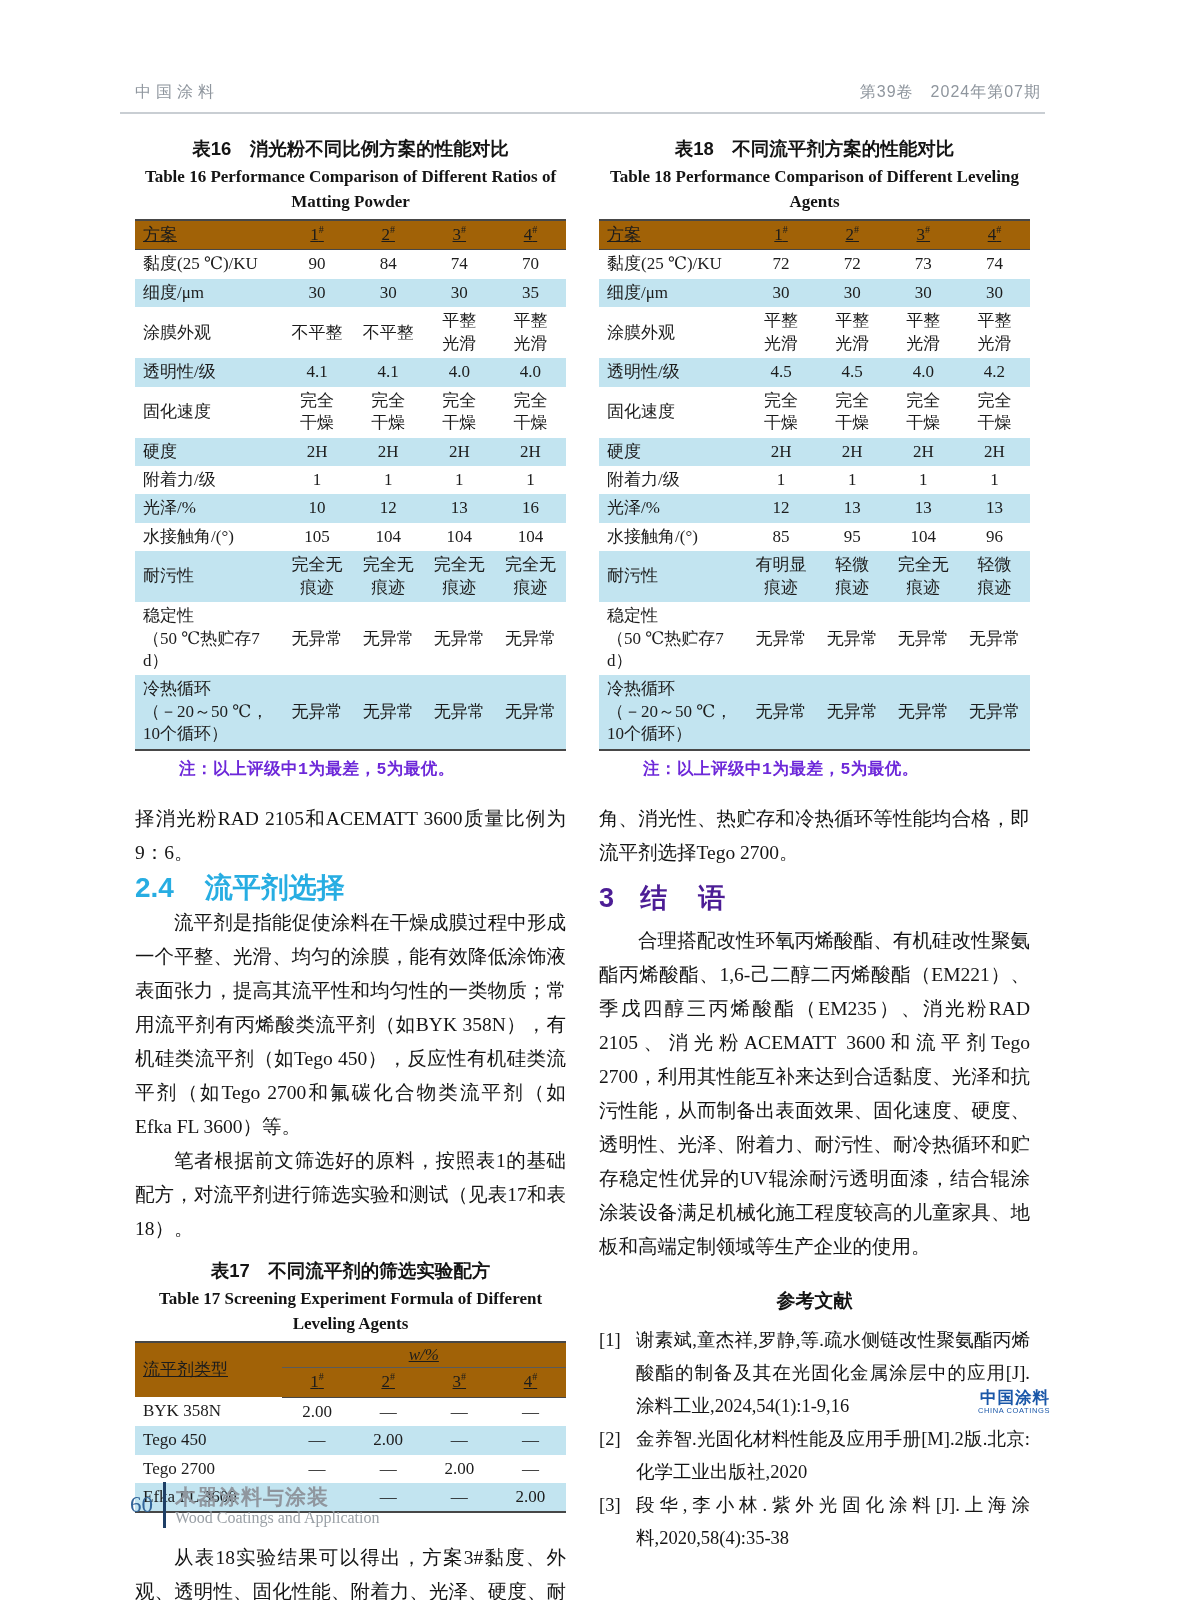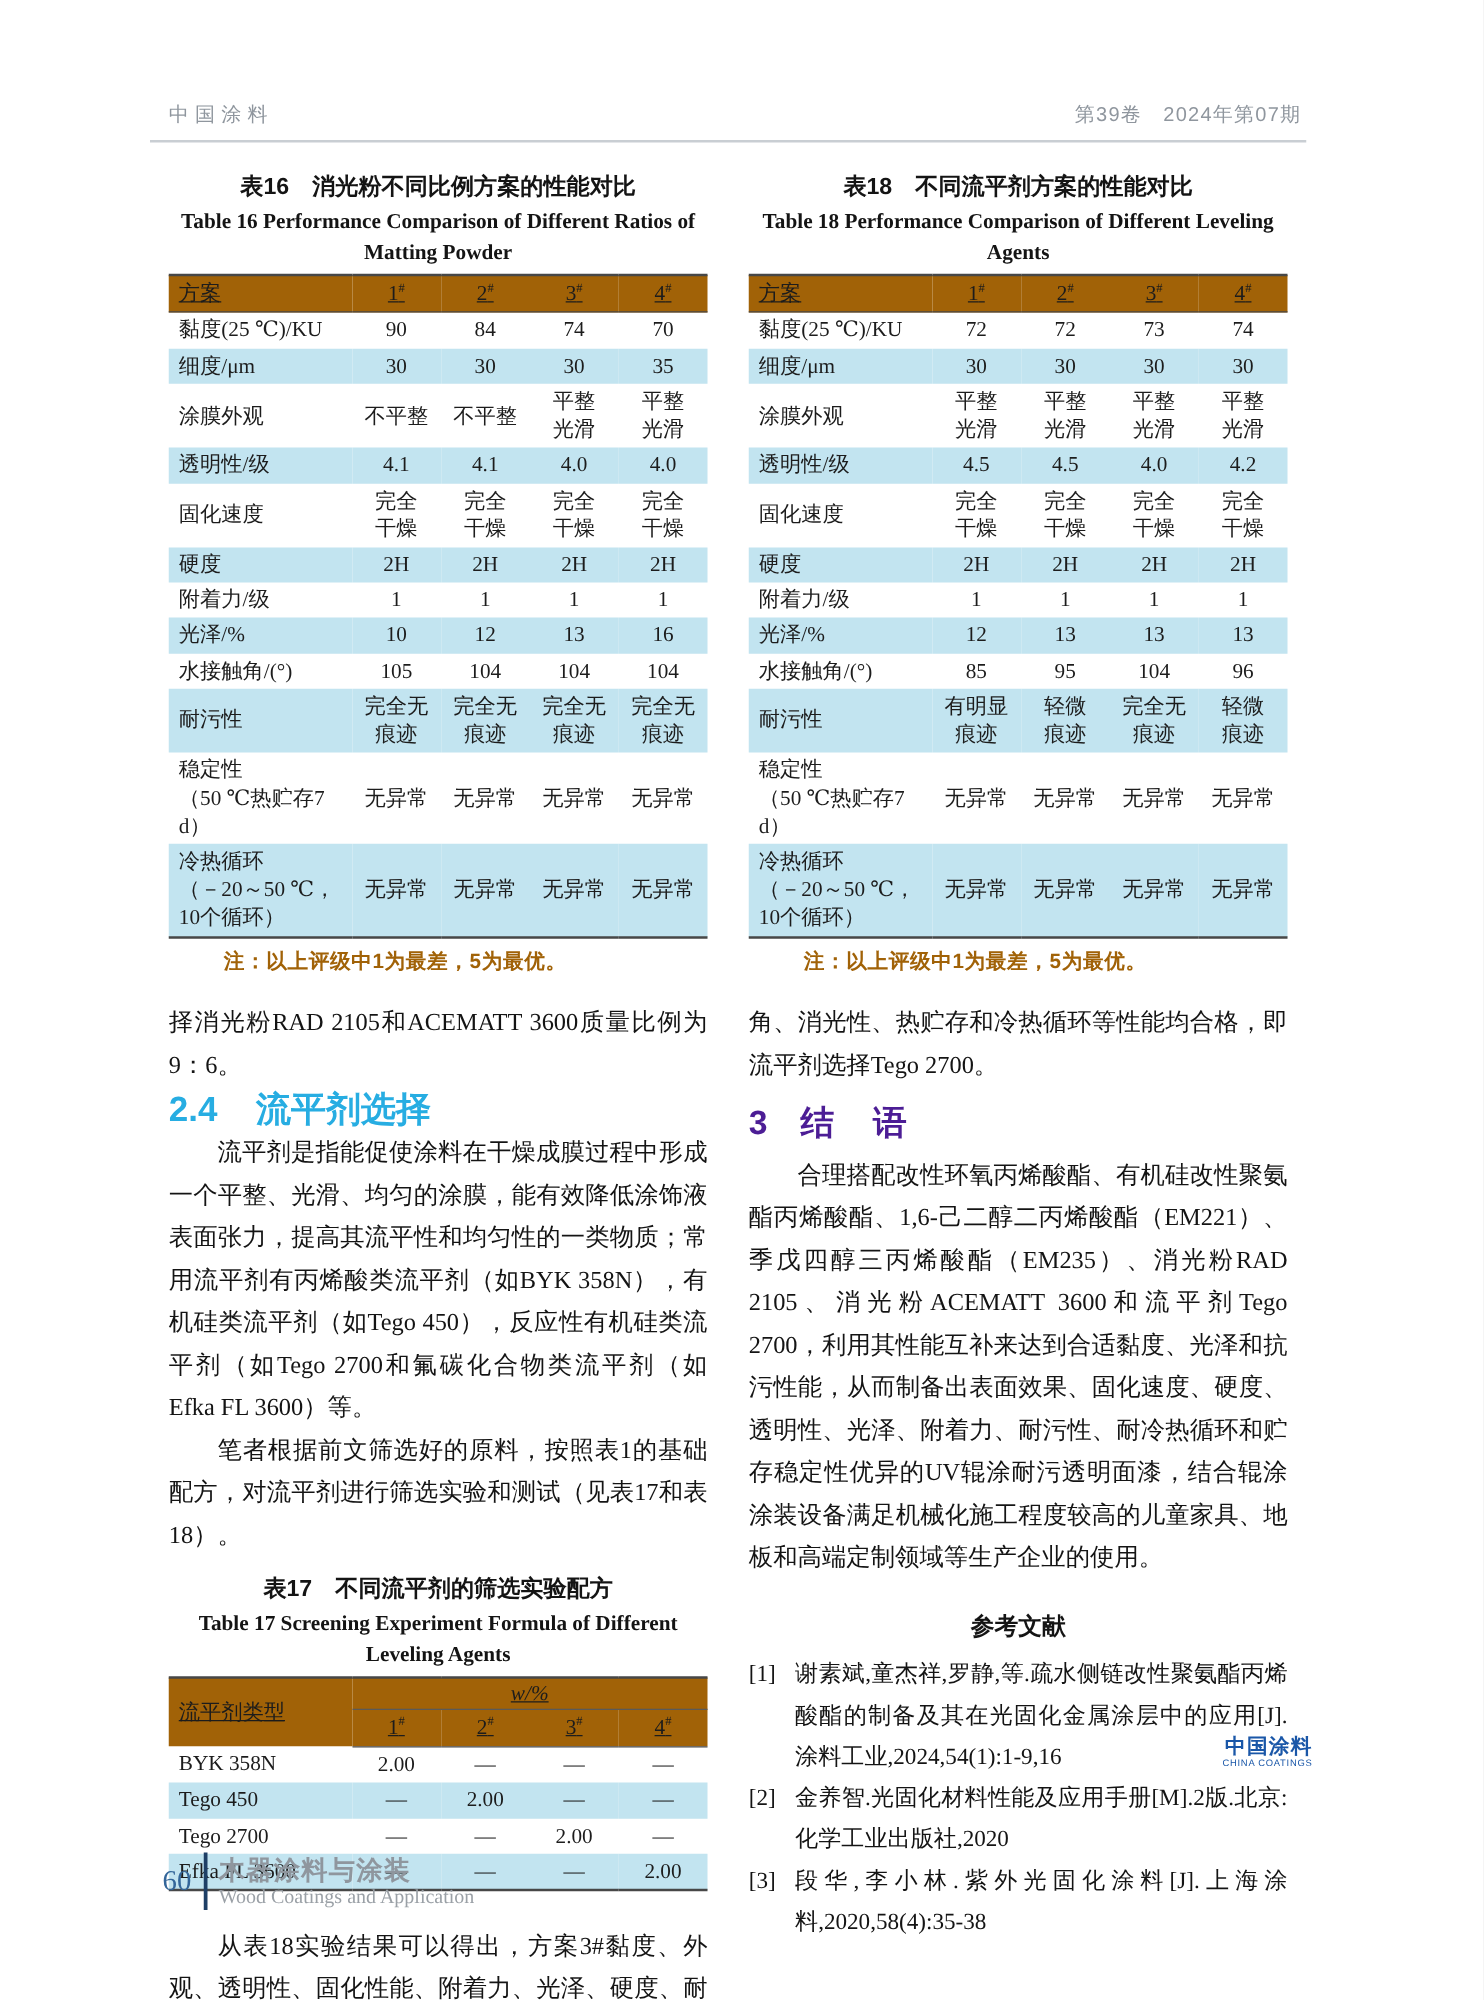--- a/index.html
+++ b/index.html
@@ -33,22 +33,22 @@
   .dt th,.dt td{font-weight:normal;text-align:center;vertical-align:middle;
                 padding:3px 2px;line-height:1.32;white-space:pre-line;}
   .dt .lbl{text-align:left;padding-left:8px;width:34%;}
   .dt thead tr{background:#a16207;text-decoration:underline;}
   .dt thead tr:last-child th{border-bottom:1px solid #474747;}
   .dt tbody tr:nth-child(even){background:#c2e4f0;}
   .dt sup{font-size:10px;line-height:0;}
   .dt .grp{border-bottom:1px solid #5a5a5a;padding:1px 4px;}
   .grp-inner{font-style:italic;font-family:"Liberation Serif","DejaVu Serif",serif;}
 
-  .note{color:#a16207;font-weight:600;font-size:16.5px;margin:7px 0 0 44px;
-        font-family:Liberation Sans, sans-serif;letter-spacing:.5px;}
+  .note{color:#6d28d9;font-weight:600;font-size:16.5px;margin:7px 0 0 44px;
+        font-family:Liberation Mono, monospace;letter-spacing:.5px;}
 
   
   .body-text{margin:0;font-size:19.5px;line-height:34px;text-align:justify;
              text-justify:inter-ideograph;}
   .indent{text-indent:2em;}
   .mt-after-note{margin-top:22px;}
   .mt-t17{margin-top:12px;}
   .mt-after-t17{margin-top:28px;}
 
   .h24{color:#27ade2;font-family:"Liberation Sans","DejaVu Sans",sans-serif;

